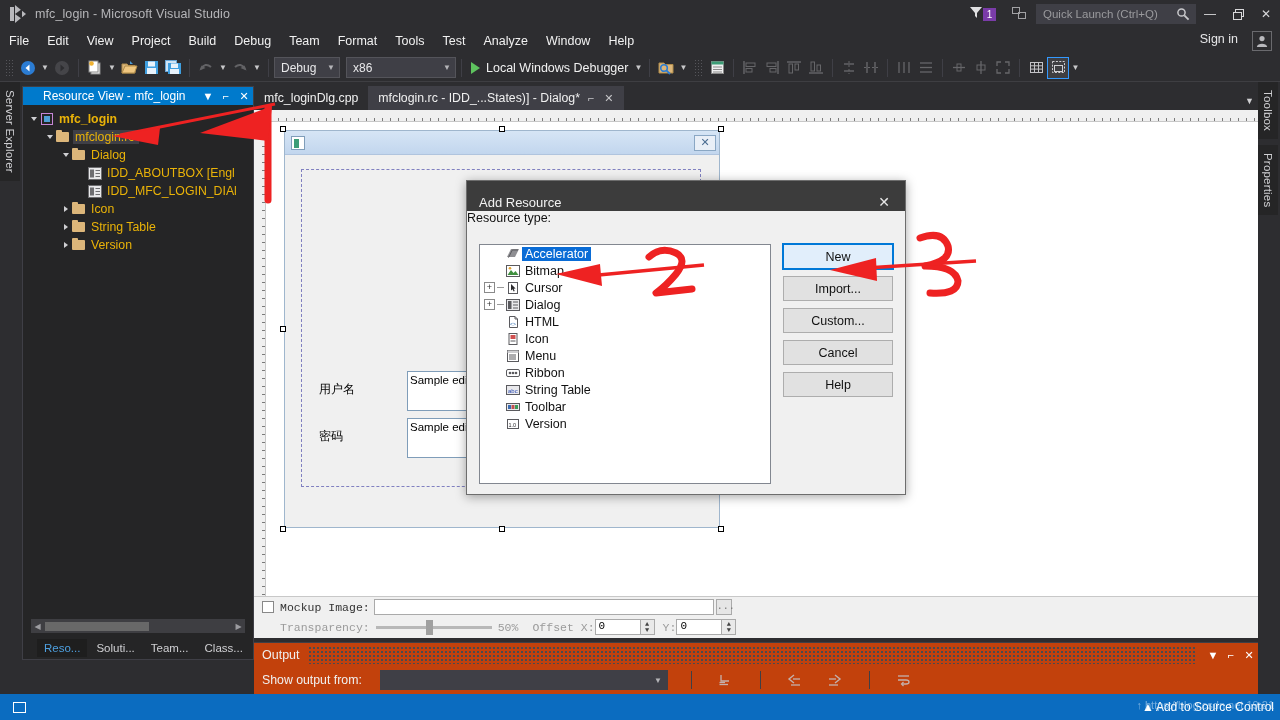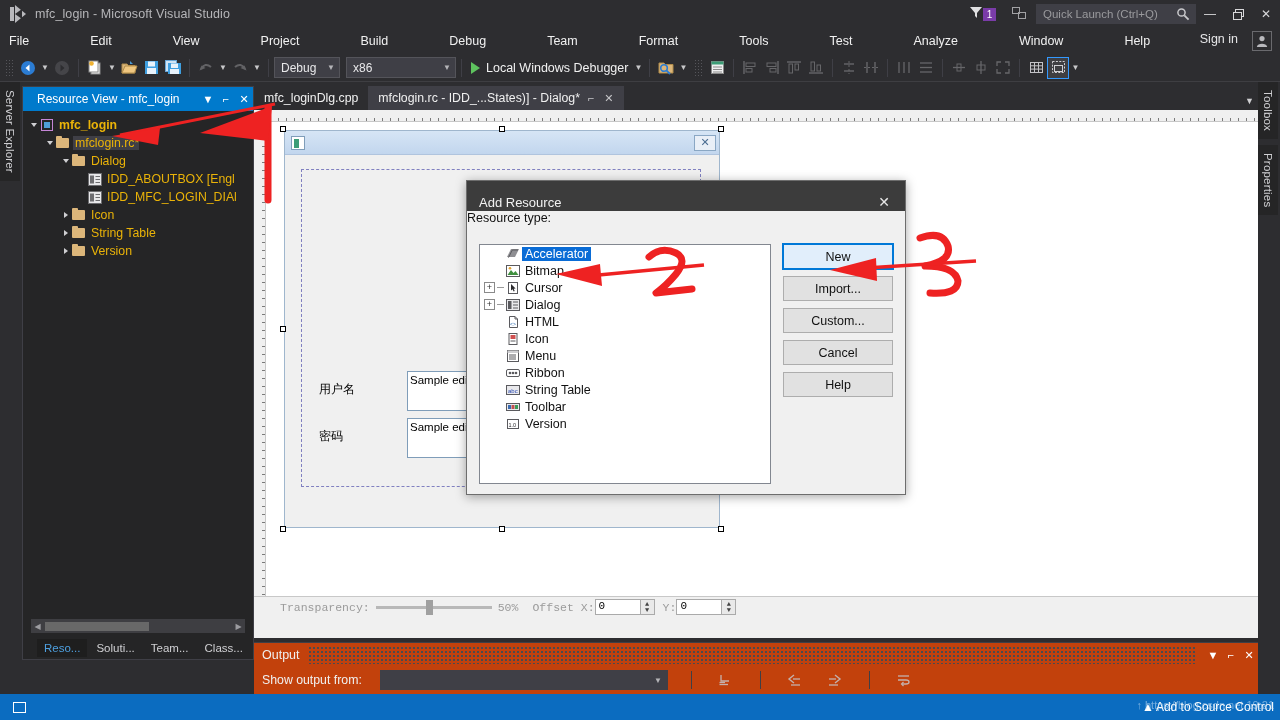--- a/index.html
+++ b/index.html
@@ -56,21 +56,21 @@
   }
   .quicklaunch .ql-search { position: absolute; right: 5px; top: 2px; }
   .wbtn {
     width: 28px; height: 26px; display: flex; align-items: center; justify-content: center;
     color: #d8d8da;
   }
 
   
   .menubar {
     position: absolute; left: 0; top: 28px; width: 1280px; height: 26px;
-    display: flex; align-items: center; gap: 43px;
+    display: flex; align-items: center;
   }
   .menu-item {
     padding: 3px 9px; color: #f1f1f1; font-size: 12.5px;
   }
   .signin {
     position: absolute; right: 42px; top: 4px; color: #e6e6e8; font-size: 12.5px;
   }
   .acct-ico {
     position: absolute; right: 8px; top: 3px; width: 20px; height: 20px;
     border: 1px solid #6a6a6e; display:flex; align-items:center; justify-content:center;
@@ -115,22 +115,22 @@
     color: #cfcfd2; letter-spacing: .2px;
   }
   .dockstrip.left .vtab { writing-mode: vertical-rl; }
 
   
   .respanel {
     position: absolute; left: 22px; top: 86px; width: 232px; height: 574px;
     background: #252526; border: 1px solid #3f3f46;
   }
   .respanel-head {
-    height: 24px; background: #007acc; display: flex; align-items: center;
-    color: #fff; font-size: 12px; padding-left: 14px;
+    height: 18px; background: #007acc; display: flex; align-items: center;
+    color: #fff; font-size: 12px; padding-left: 20px;
   }
   .respanel-head .ht { flex: 1; }
   .hbtn { width: 18px; text-align: center; color: #fff; font-size: 11px; }
   .tree { padding: 5px 0 0 0; font-size: 12.3px; color: #eab308; }
   .tnode { display: flex; align-items: center; height: 18px; padding-left: 4px; white-space: nowrap; }
   .tw { width: 13px; display:flex; align-items:center; justify-content:center; flex:none; }
   .tri {
     width:0;height:0;border-left:4.5px solid #cfcfd2;border-top:3.5px solid transparent;
     border-bottom:3.5px solid transparent;
   }
@@ -740,20 +740,26 @@
       <div class="sel-handle" style="left:438px;top:0;"></div>
       <div class="sel-handle" style="left:0;    top:200px;"></div>
       <div class="sel-handle" style="left:438px;top:200px;"></div>
       <div class="sel-handle" style="left:0;    top:400px;"></div>
       <div class="sel-handle" style="left:219px;top:400px;"></div>
       <div class="sel-handle" style="left:438px;top:400px;"></div>
     </div>
   </div>
 
   <div class="mockupbar">
+    <div class="mockrow">
+      <span class="chk"></span>
+      <span>Mockup Image:</span>
+      <span class="mock-input"></span>
+      <span class="browse-btn">...</span>
+    </div>
     <div class="mockrow">
       <span class="dimtext" style="margin-left:18px;">Transparency:</span>
       <span class="slider-track">
         <span class="slider-thumb"></span>
       </span>
       <span class="dimtext">50%</span>
       <span class="dimtext" style="margin-left:14px;">Offset X:</span>
       <span class="spin-input">0</span>
       <span class="spin-btns">▲<br>▼</span>
       <span class="dimtext" style="margin-left:8px;">Y:</span>

